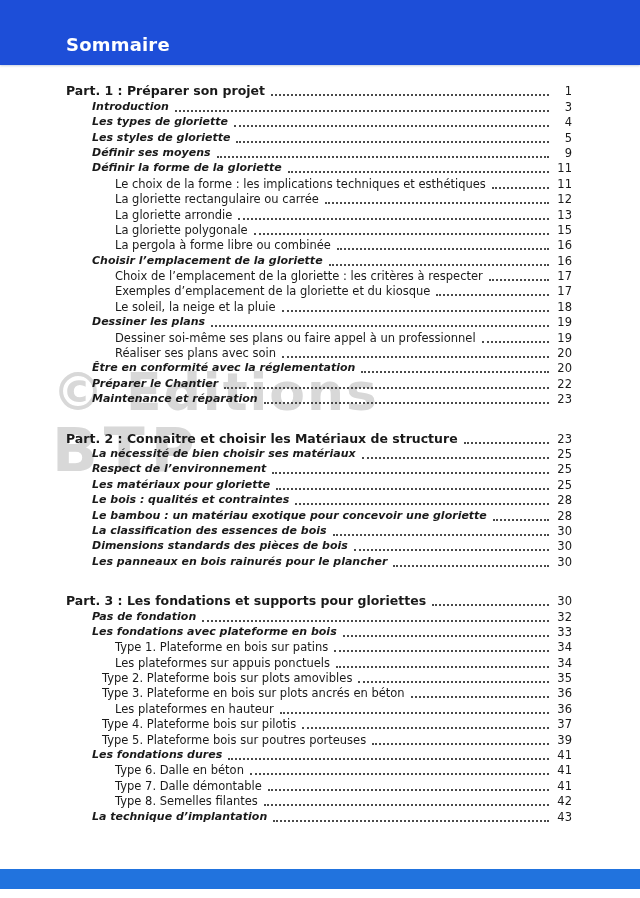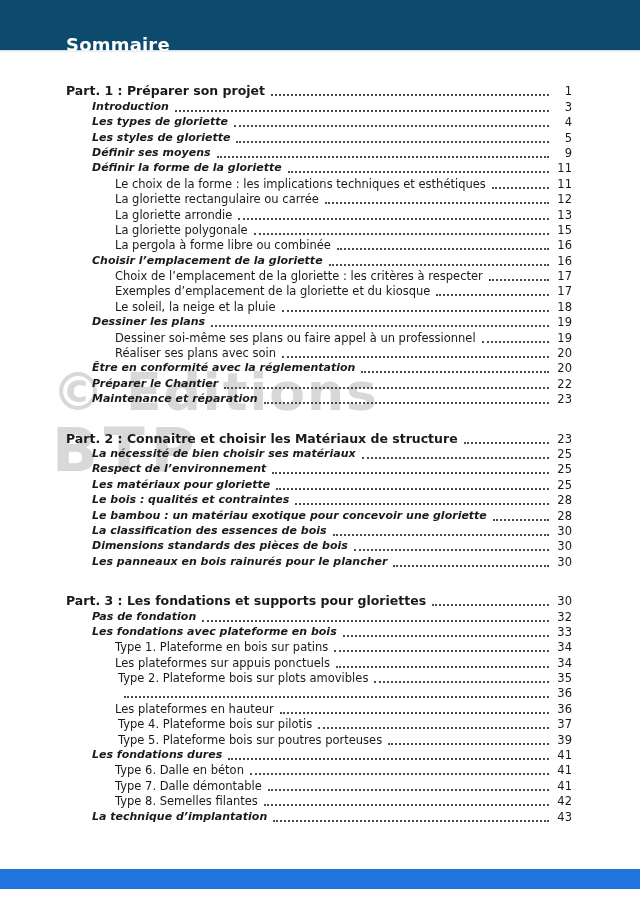--- a/index.html
+++ b/index.html
@@ -5,22 +5,22 @@
   html, body { margin: 0; padding: 0; }
   body {
     width: 640px; height: 898px;
     background: #ffffff;
     font-family: "DejaVu Sans", "Liberation Sans", sans-serif;
     position: relative;
     overflow: hidden;
   }
   .header-bar {
     position: absolute; left: 0; top: 0;
-    width: 640px; height: 50px;
-    background: #0c4a6e;
+    width: 640px; height: 65px;
+    background: #1d4ed8;
     box-shadow: 0 1px 2px rgba(40,70,120,0.25);
     z-index: 3;
   }
   .page-title {
     position: absolute; left: 66px; top: 36px;
     color: #ffffff; font-size: 18px; font-weight: bold;
     letter-spacing: 0.2px; line-height: 18px;
   }
   .watermark {
     position: absolute; left: 52px; top: 366px;
@@ -47,21 +47,21 @@
   }
   .toc-row .page-num {
     min-width: 20px; text-align: right;
     font-size: 11.5px; font-weight: 400; font-style: normal;
   }
   .toc-row.part { font-weight: bold; }
   .toc-row.part .label { font-size: 12.5px; }
   .toc-row.l1 { margin-left: 26px; }
   .toc-row.l1 .label { font-weight: bold; font-style: italic; font-size: 11px; }
   .toc-row.l2 { margin-left: 49px; }
-  .toc-row.l3 { margin-left: 52px; }
+  .toc-row.l3 { margin-left: 36px; }
   .toc-row.gap { margin-top: 24px; }
   .footer-bar {
     position: absolute; left: 0; top: 869px;
     width: 640px; height: 20px;
     background: #2173DE;
     z-index: 3;
   }
 </style>
 </head>
 <body>
@@ -250,20 +250,21 @@
     <span class="label">Les plateformes sur appuis ponctuels</span>
     <span class="leader"></span>
     <span class="page-num">34</span>
   </div>
     <div class="toc-row l3">
     <span class="label">Type 2. Plateforme bois sur plots amovibles</span>
     <span class="leader"></span>
     <span class="page-num">35</span>
   </div>
     <div class="toc-row l3">
+    <span class="label">Type 3. Plateforme en bois sur plots ancrés en béton</span>
     <span class="leader"></span>
     <span class="page-num">36</span>
   </div>
     <div class="toc-row l2">
     <span class="label">Les plateformes en hauteur</span>
     <span class="leader"></span>
     <span class="page-num">36</span>
   </div>
     <div class="toc-row l3">
     <span class="label">Type 4. Plateforme bois sur pilotis</span>

